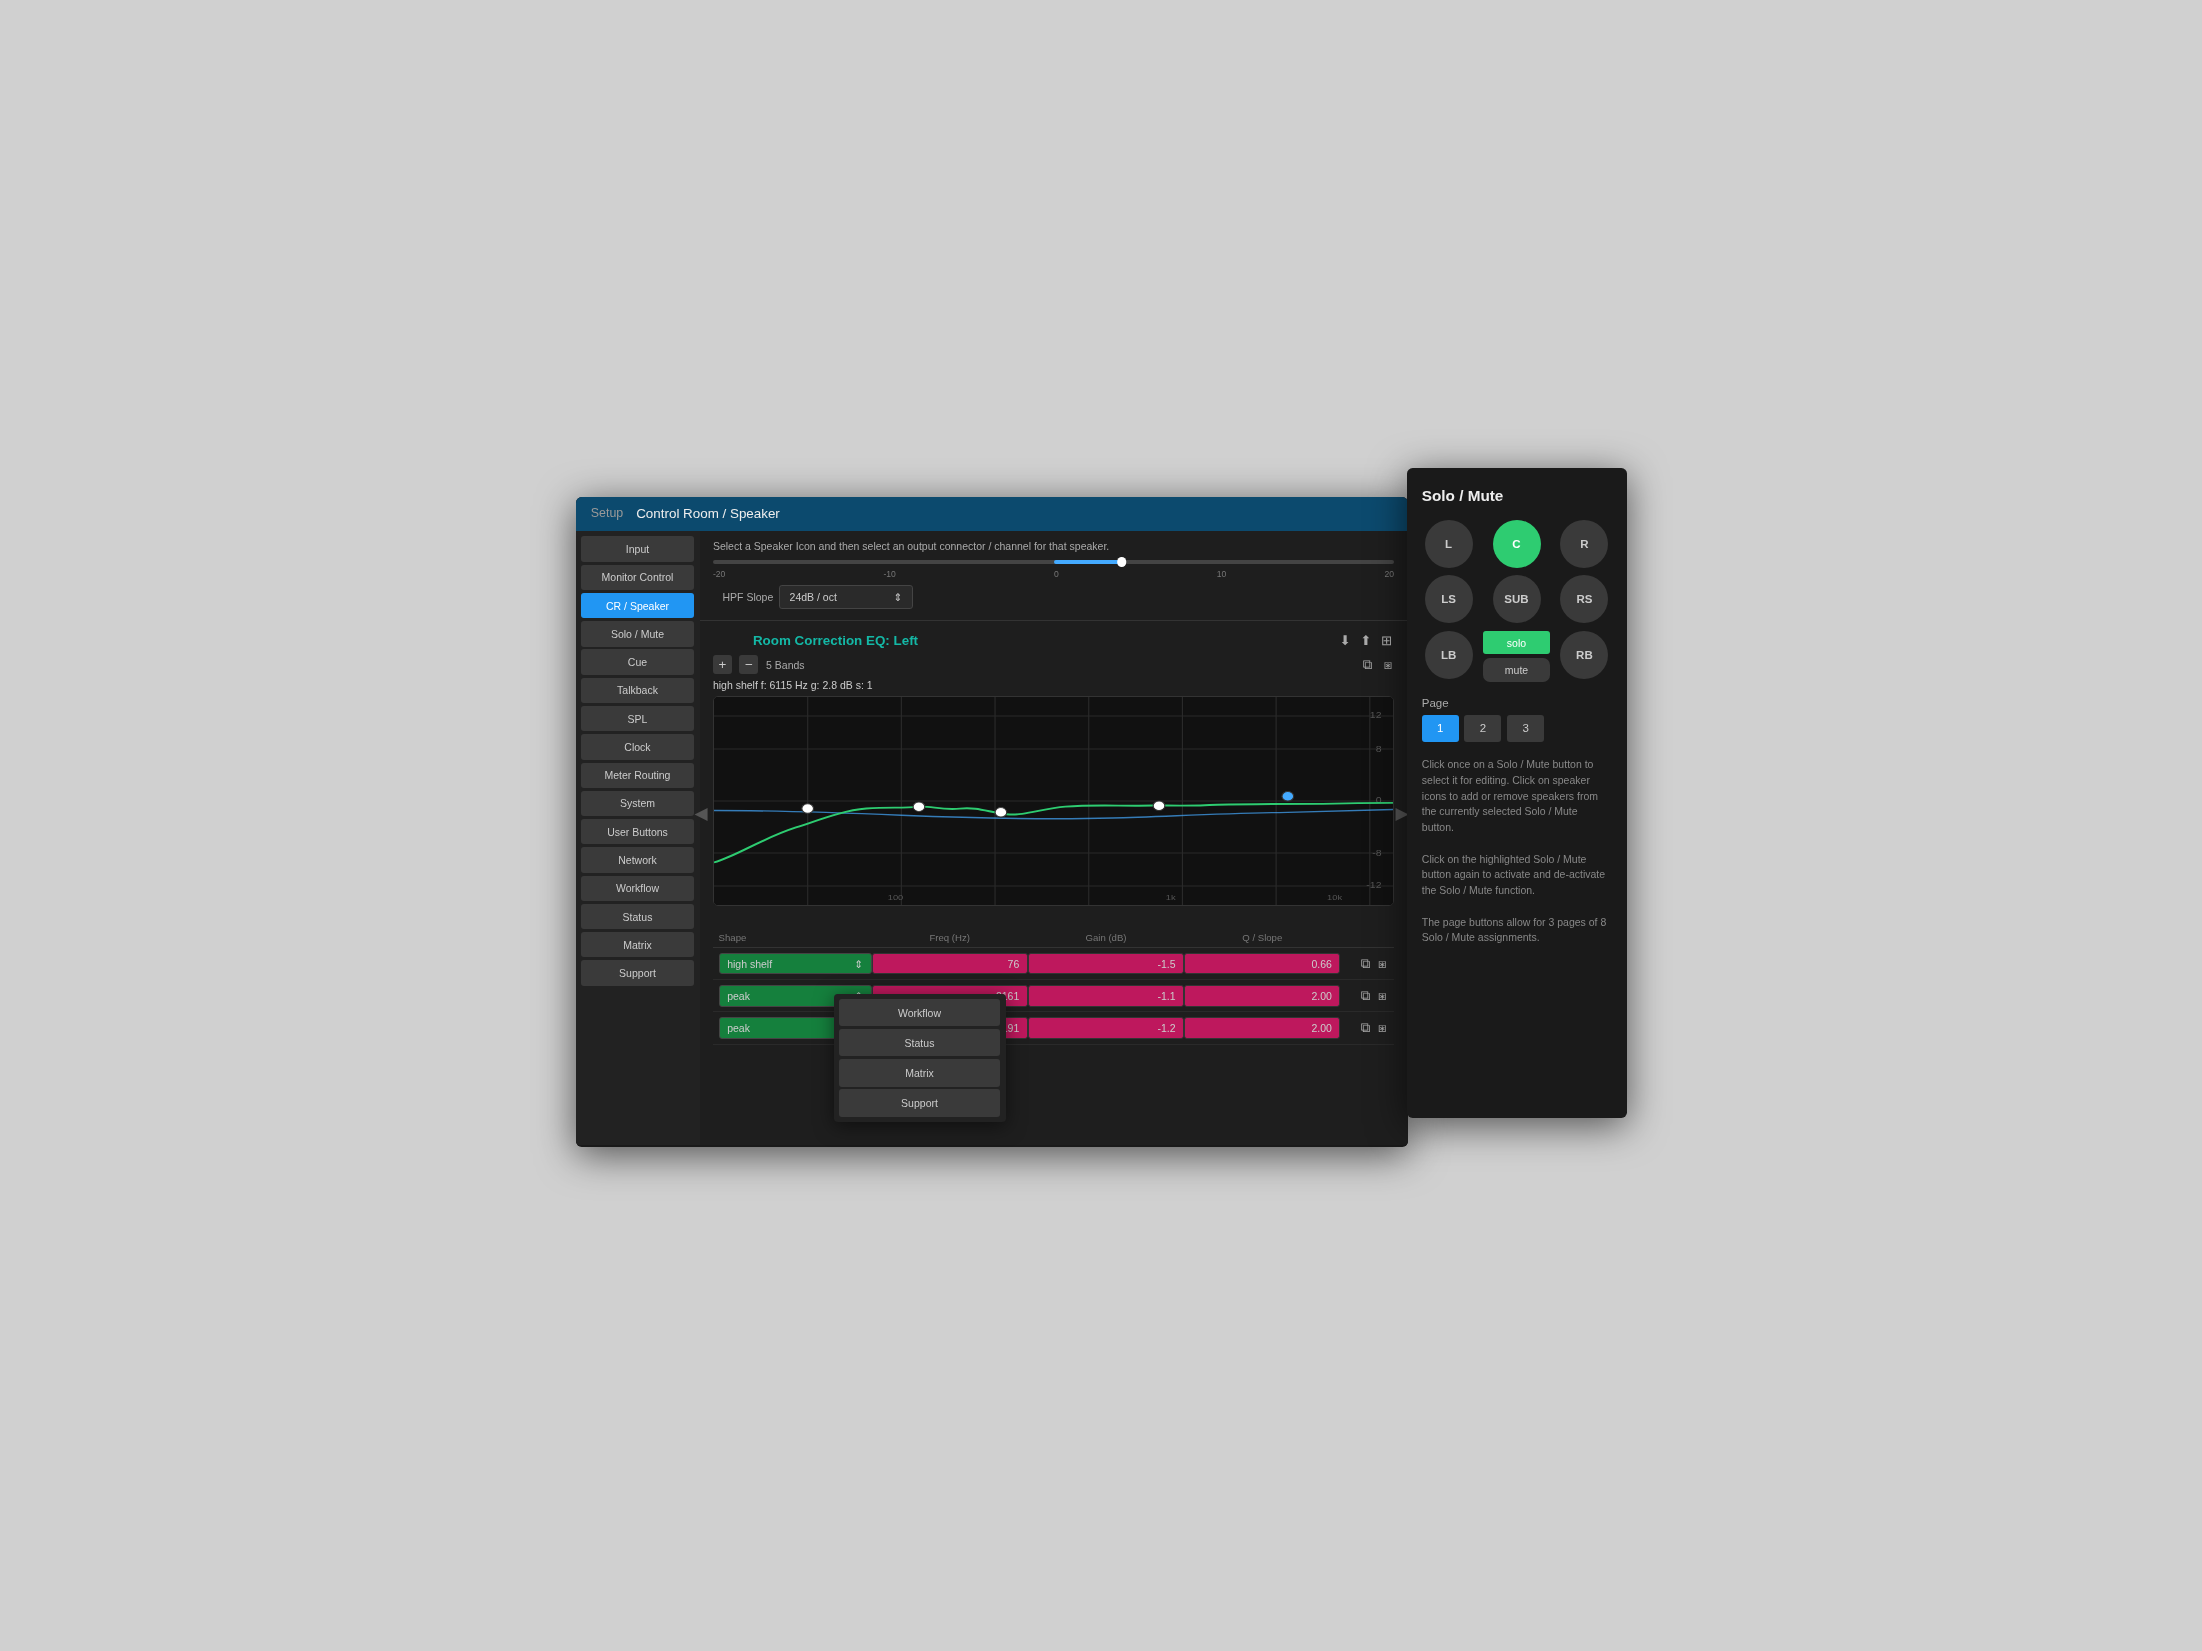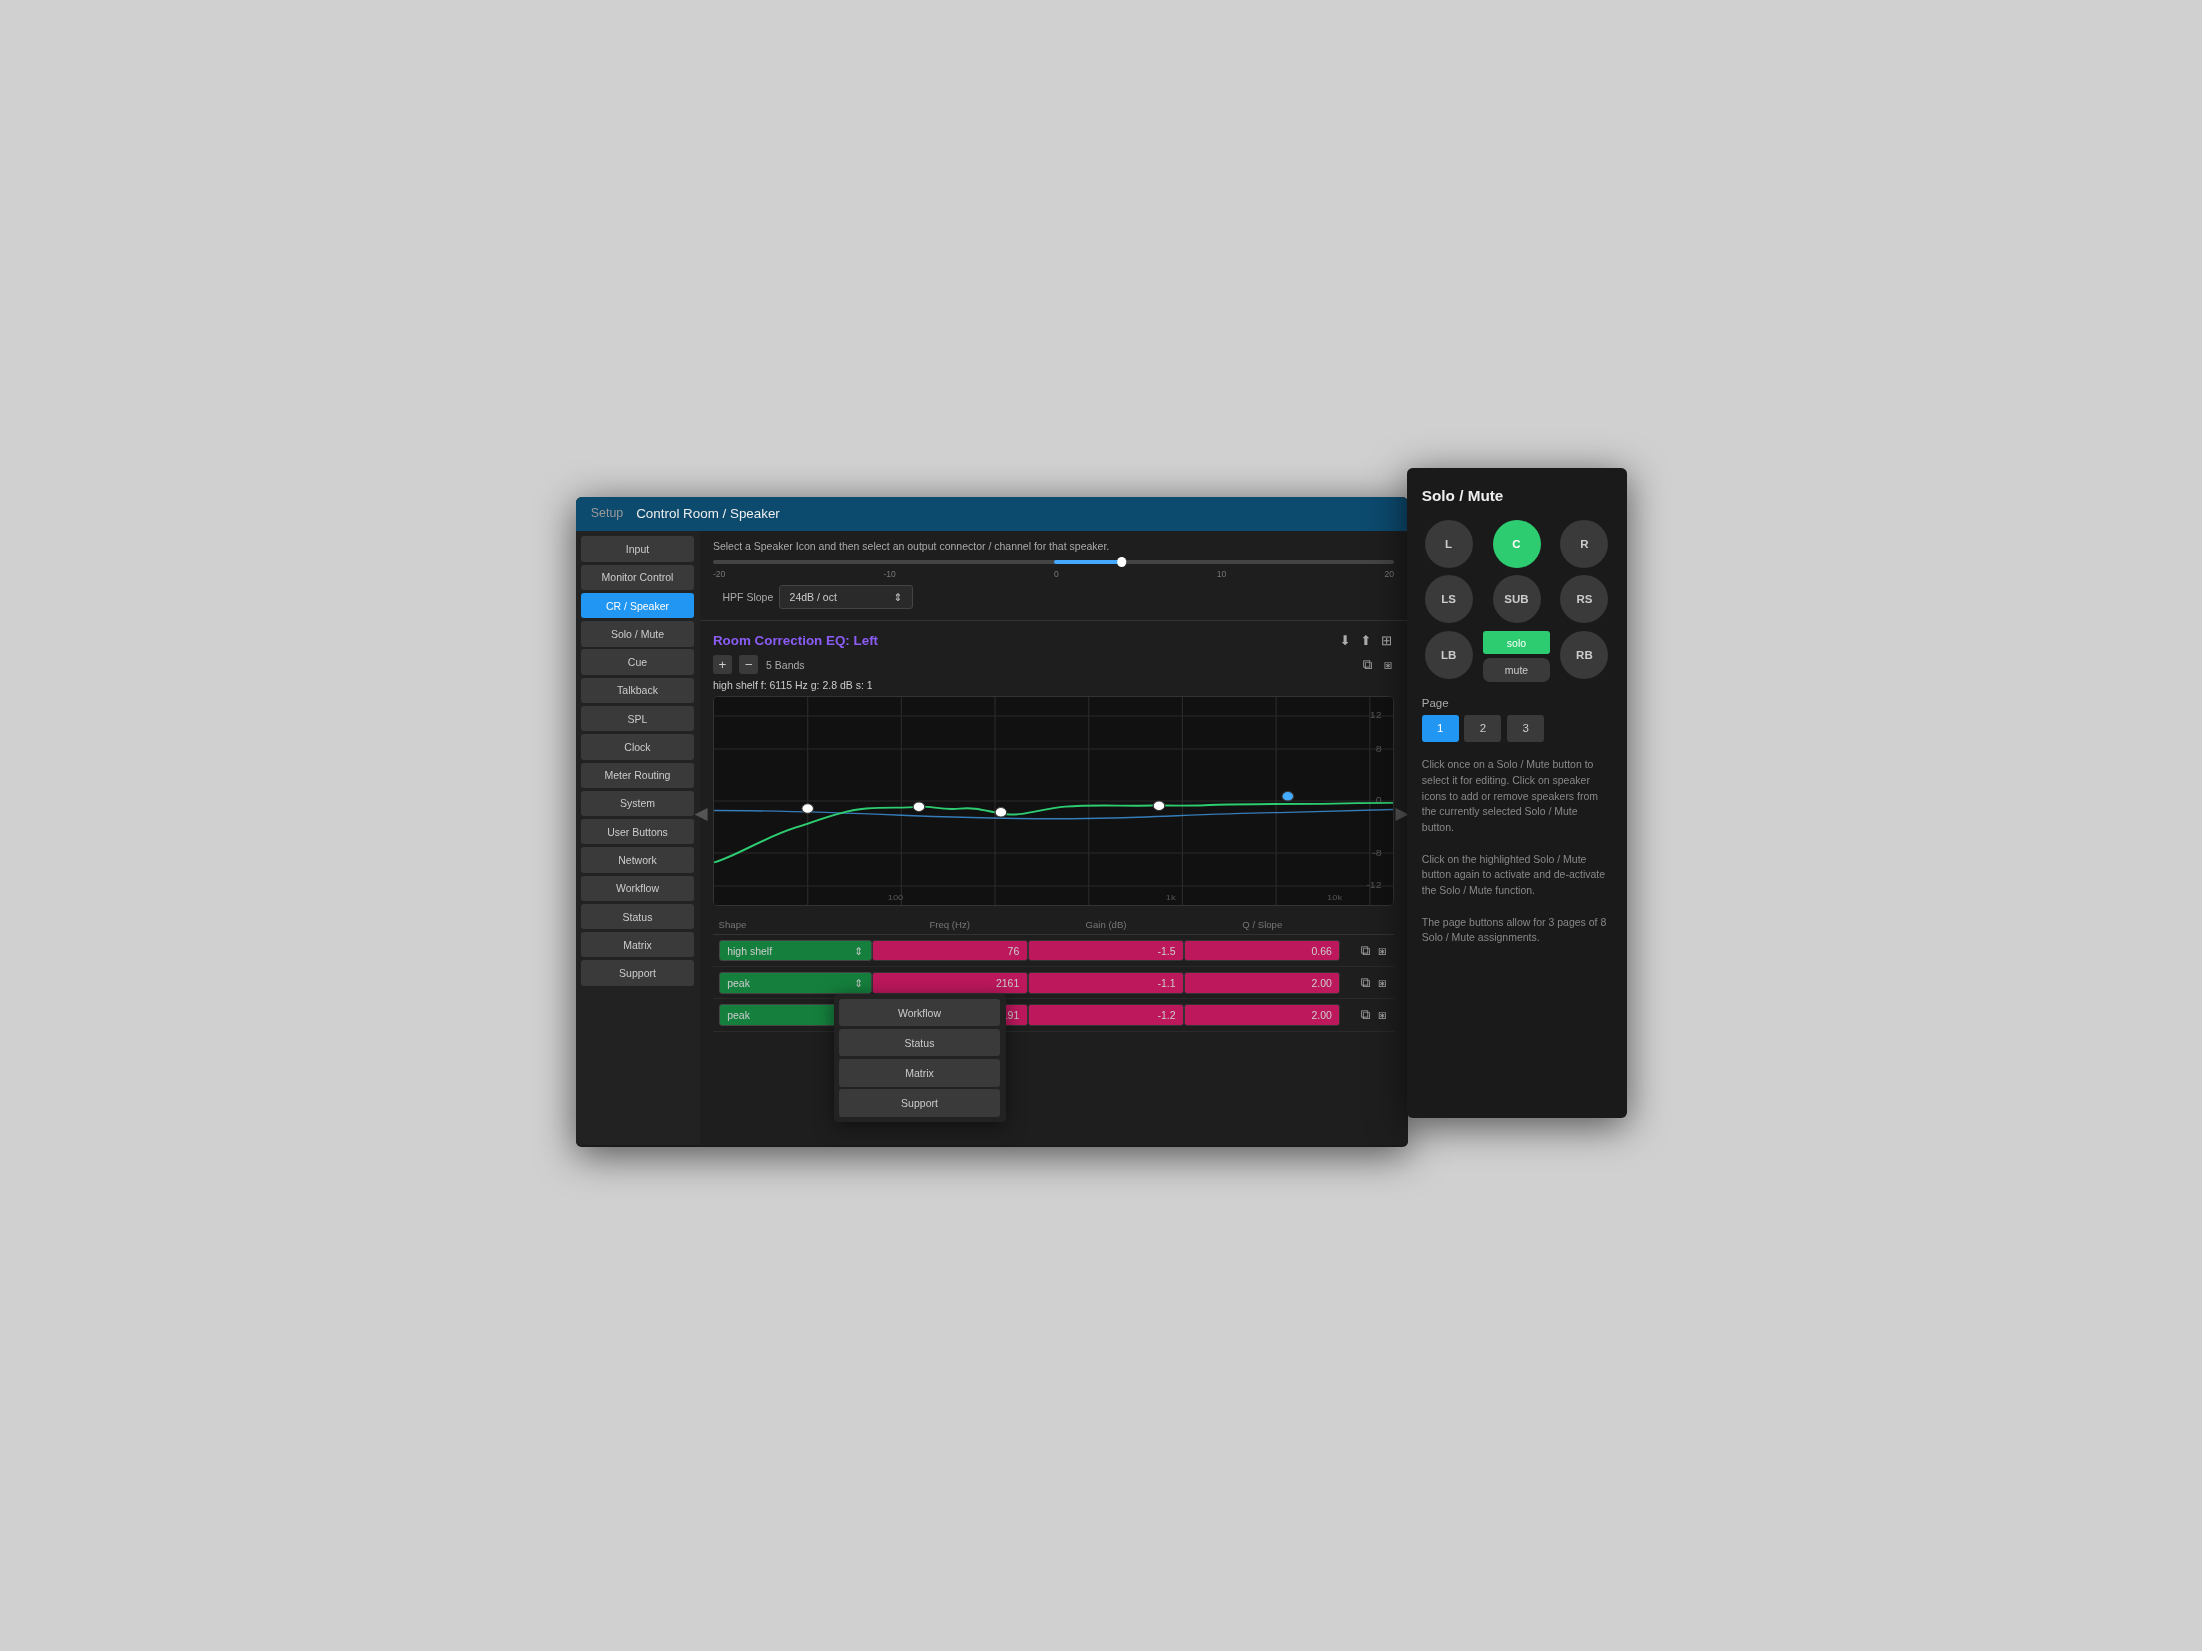--- a/index.html
+++ b/index.html
@@ -182,22 +182,23 @@
 
     .eq-header {
       display: flex;
       align-items: center;
       justify-content: space-between;
       margin-bottom: 5.7px;
     }
 
     .eq-title {
       font-size: 13.4px;
-      color: #8b5cf6;
+      color: #14b8a6;
       font-weight: bold;
+      margin-left: 40px;
     }
 
     .eq-icons {
       display: flex;
       gap: 5.7px;
     }
 
     .icon-btn {
       background: none;
       border: none;
@@ -249,21 +250,21 @@
       overflow: hidden;
     }
 
     .eq-graph-svg {
       width: 100%;
       height: 100%;
     }
 
     
     .eq-table {
-      margin-top: 9px;
+      margin-top: 22px;
     }
 
     .eq-table-header {
       display: grid;
       grid-template-columns: 153px 1fr 1fr 1fr 48px;
       font-size: 9.6px;
       color: #777;
       padding: 3.8px 5.7px;
       border-bottom: 1px solid #333;
     }

